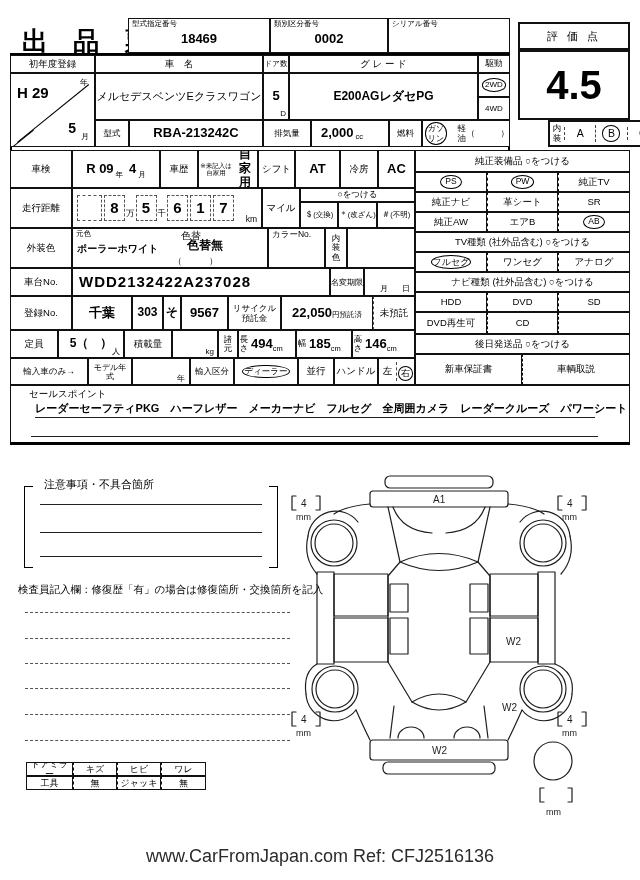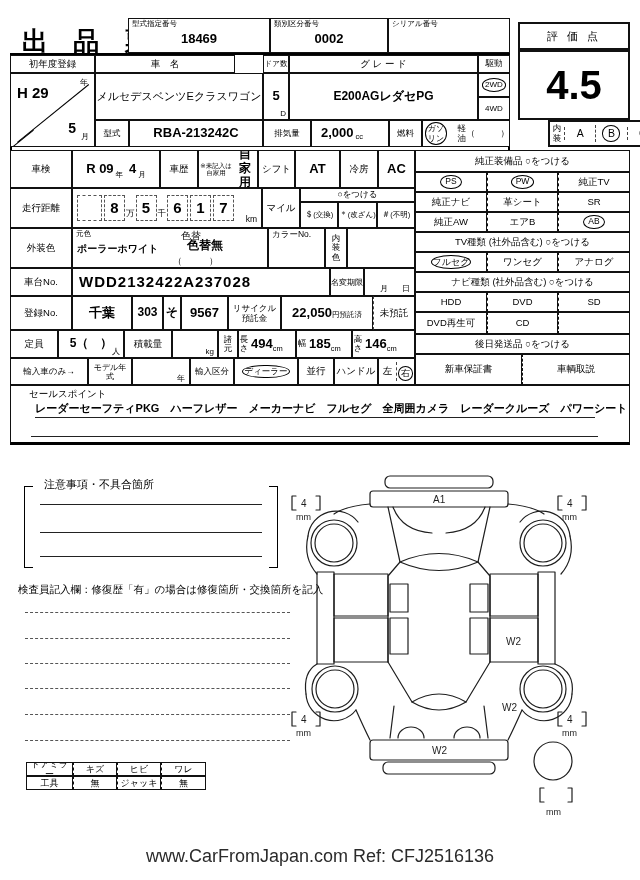--- a/index.html
+++ b/index.html
@@ -55,21 +55,21 @@
     <span class="s10" style="flex:1;border-left:1px dashed #444">A</span>
     <span class="s10 dash-l" style="flex:1"><span class="circ">B</span></span>
     <span class="s10 dash-l" style="flex:1">C</span>
   </div>
 
   <div class="c thk nb" style="left:10px;top:53px;width:500px;height:332px;border:2px solid #000;background:transparent"></div>
 
   <div class="c" style="left:10px;top:55px;width:85px;height:18px">
       <span class="s9">初年度登録</span>
     </div>
-  <div class="c" style="left:95px;top:55px;width:140px;height:18px">
+  <div class="c" style="left:95px;top:55px;width:168px;height:18px">
       <span class="s9">車　名</span>
     </div>
   <div class="c" style="left:263px;top:55px;width:26px;height:18px">
       <span class="s7">ドア数</span>
     </div>
   <div class="c" style="left:289px;top:55px;width:189px;height:18px">
       <span class="s9">グ レ ー ド</span>
     </div>
   <div class="c" style="left:478px;top:55px;width:32px;height:18px">
       <span class="s8">駆動</span>

